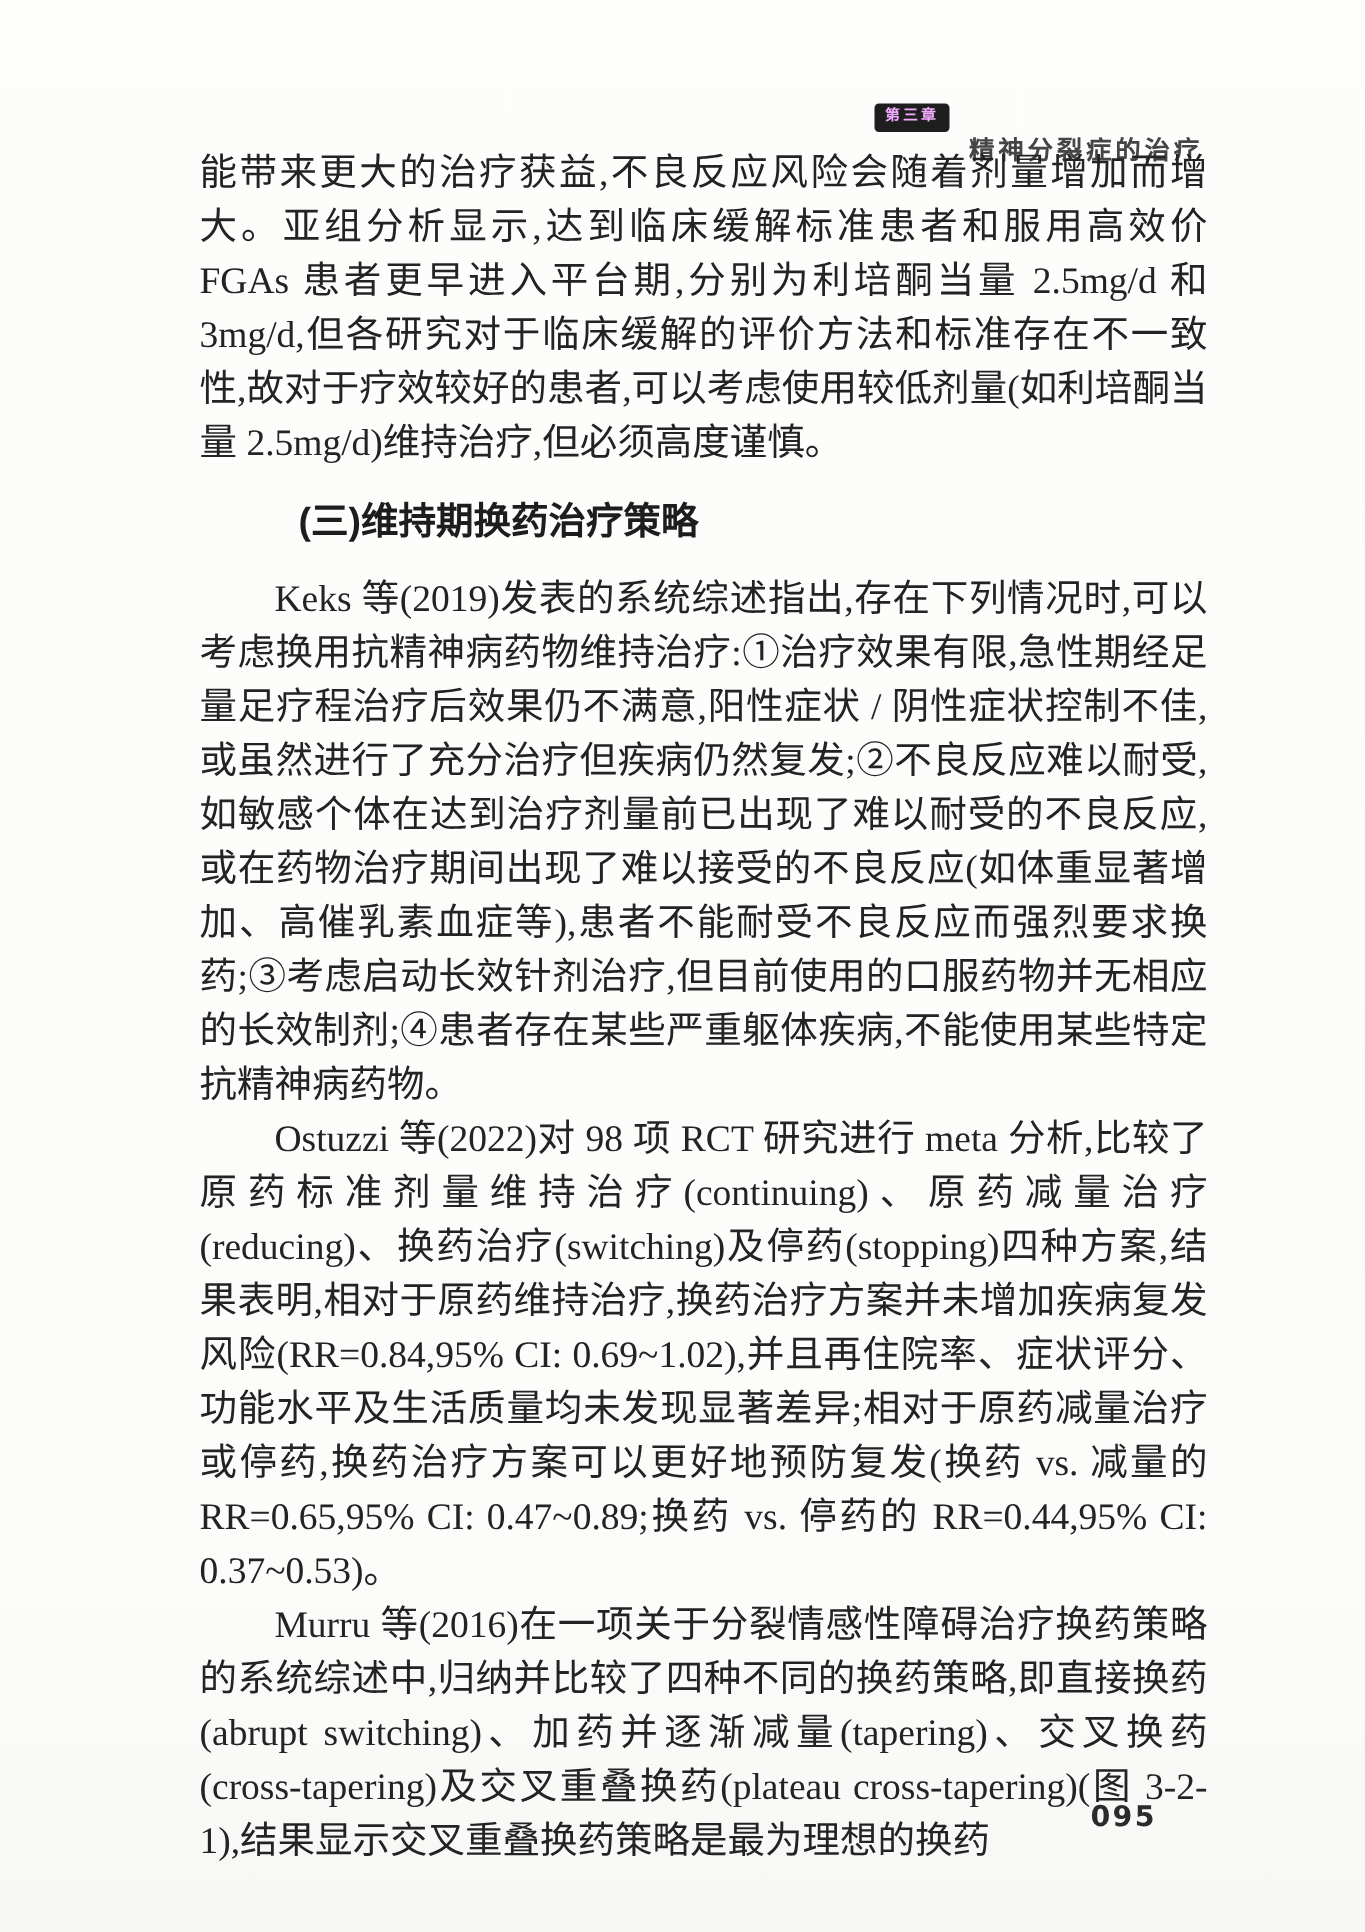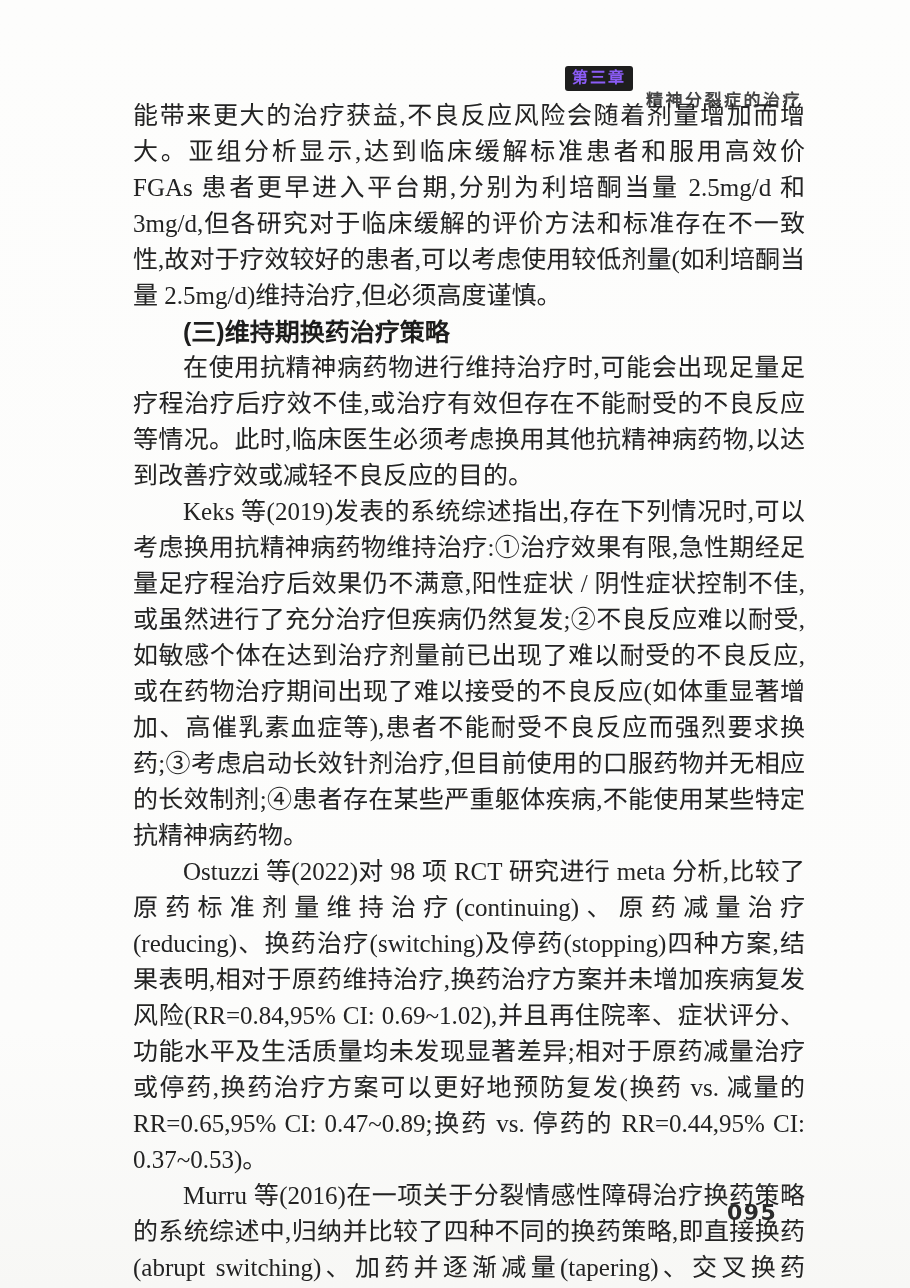--- a/index.html
+++ b/index.html
@@ -20,24 +20,24 @@
   .running-head {
     position: absolute;
     top: 46px;
     right: 108px;
     display: flex;
     align-items: center;
     gap: 13px;
   }
   .chapter-badge {
     background: #1e1e1e;
-    color: #8b5cf6;
+    color: #f0abfc;
     font-family: "Liberation Sans", "DejaVu Sans", sans-serif;
     font-weight: 700;
-    font-size: 16px;
+    font-size: 10px;
     line-height: 1;
     padding: 4px 7px 5px 7px;
     border-radius: 3px;
     letter-spacing: 2px;
     margin-left: 12px;
   }
   .chapter-title {
     color: #454545;
     font-family: "Liberation Sans", "DejaVu Sans", sans-serif;
     font-weight: 700;
@@ -58,56 +58,55 @@
     text-align: justify;
   }
   .body-text p {
     margin: 0;
     text-indent: 2em;
   }
   .body-text p.no-indent {
     text-indent: 0;
   }
   .section-heading {
-    margin: 0;
+    margin: 16px;
     text-indent: 2em;
     font-family: "Liberation Sans", "DejaVu Sans", sans-serif;
     font-weight: 700;
     font-size: 25px;
     line-height: 36px;
     color: #1d1d1d;
   }
   .it { }
 
   
   .page-number {
     position: absolute;
     top: 1200px;
     left: 727px;
     font-family: "DejaVu Sans", "Liberation Sans", sans-serif;
     font-weight: 700;
-    font-size: 22px;
+    font-size: 19px;
     letter-spacing: 1.5px;
     color: #2b2b2b;
   }
 </style>
 </head>
 <body>
 
 <div class="page">
 
   <div class="running-head">
     <span class="chapter-badge">第三章</span>
     <span class="chapter-title">精神分裂症的治疗</span>
   </div>
 
   <div class="body-text">
     <p class="no-indent"><span>能带来更大的治疗获益,不良反应风险会随着剂量增加而增大。亚组分析显示,达到临床缓解标准患者和服用高效价 FGAs 患者更早进入平台期,分别为利培酮当量 2.5mg/d 和 3mg/d,但各研究对于临床缓解的评价方法和标准存在不一致性,故对于疗效较好的患者,可以考虑使用较低剂量(如利培酮当量 2.5mg/d)维持治疗,但必须高度谨慎。</span></p>
     <h3 class="section-heading"><span>(三)维持期换药治疗策略</span></h3>
-    <p><span>在使用抗精神病药物进行维持治疗时,可能会出现足量足疗程治疗后疗效不佳,或治疗有效但存在不能耐受的不良反应等情况。此时,临床医生必须考虑换用其他抗精神病药物,以达到改善疗效或减轻不良反应的目的。</span></p>
     <p><span>Keks 等(2019)发表的系统综述指出,存在下列情况时,可以考虑换用抗精神病药物维持治疗:①治疗效果有限,急性期经足量足疗程治疗后效果仍不满意,阳性症状 / 阴性症状控制不佳,或虽然进行了充分治疗但疾病仍然复发;②不良反应难以耐受,如敏感个体在达到治疗剂量前已出现了难以耐受的不良反应,或在药物治疗期间出现了难以接受的不良反应(如体重显著增加、高催乳素血症等),患者不能耐受不良反应而强烈要求换药;③考虑启动长效针剂治疗,但目前使用的口服药物并无相应的长效制剂;④患者存在某些严重躯体疾病,不能使用某些特定抗精神病药物。</span></p>
     <p><span>Ostuzzi 等(2022)对 98 项 RCT 研究进行 meta 分析,比较了原药标准剂量维持治疗(continuing)、原药减量治疗(reducing)、换药治疗(switching)及停药(stopping)四种方案,结果表明,相对于原药维持治疗,换药治疗方案并未增加疾病复发风险(</span><span class="it">RR</span><span>=0.84,95% </span><span class="it">CI</span><span>: 0.69~1.02),并且再住院率、症状评分、功能水平及生活质量均未发现显著差异;相对于原药减量治疗或停药,换药治疗方案可以更好地预防复发(换药 </span><span class="it">vs.</span><span> 减量的 </span><span class="it">RR</span><span>=0.65,95% </span><span class="it">CI</span><span>: 0.47~0.89;换药 </span><span class="it">vs.</span><span> 停药的 </span><span class="it">RR</span><span>=0.44,95% </span><span class="it">CI</span><span>: 0.37~0.53)。</span></p>
     <p><span>Murru 等(2016)在一项关于分裂情感性障碍治疗换药策略的系统综述中,归纳并比较了四种不同的换药策略,即直接换药(abrupt switching)、加药并逐渐减量(tapering)、交叉换药(cross-tapering)及交叉重叠换药(plateau cross-tapering)(图 3-2-1),结果显示交叉重叠换药策略是最为理想的换药</span></p>
   </div>
 
   <span class="page-number">095</span>
 
 </div>
 
 </body></html>

